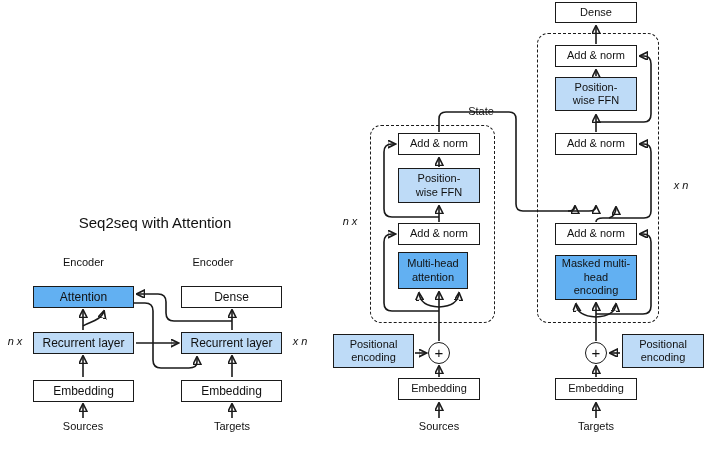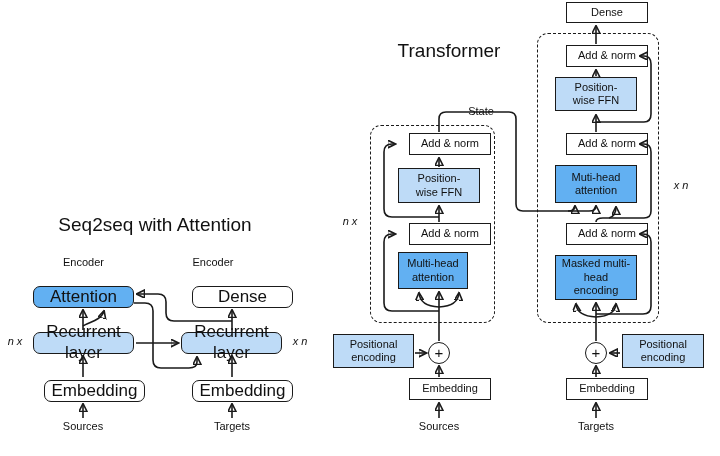--- a/index.html
+++ b/index.html
@@ -1,44 +1,44 @@
 <!DOCTYPE html>
 <html><head>
 <meta charset="utf-8">
 <style>
   html,body{margin:0;padding:0;background:#fff;}
   #canvas{position:relative;width:720px;height:456px;background:#ffffff;overflow:hidden;
           font-family:"Liberation Sans", sans-serif;color:#111;}
   .box{position:absolute;box-sizing:border-box;border:1.6px solid #1a1a1a;
        display:flex;align-items:center;justify-content:center;text-align:center;
        font-size:11px;line-height:1.22;z-index:2;background:#fff;}
-  .box.big{font-size:17px;border-radius:7px;}
+  .box.big{font-size:12px;}
   .blue{background:#62b0f2;}
   .lightblue{background:#bedbf7;}
-  .white{background:#ffffff;margin-left:11px;}
+  .white{background:#ffffff;}
   .narrow{display:inline-block;max-width:58px;}
   .narrow2{display:inline-block;max-width:72px;}
   .region{position:absolute;box-sizing:border-box;border:1.6px dashed #1a1a1a;
           border-radius:11px;z-index:1;background:transparent;}
   .lbl{position:absolute;font-size:11px;text-align:center;z-index:4;}
   .lbl.it{font-style:italic;}
   .title{position:absolute;text-align:center;z-index:4;}
   .circle{position:absolute;box-sizing:border-box;width:22px;height:22px;border-radius:50%;
           border:1.6px solid #1a1a1a;background:#fff;z-index:2;
           display:flex;align-items:center;justify-content:center;
           font-size:15px;line-height:1;padding-bottom:1px;}
   svg.wires{position:absolute;left:0;top:0;z-index:3;pointer-events:none;}
   svg.wires path{fill:none;stroke:#1a1a1a;stroke-width:1.6;}
 </style>
 </head>
 <body>
 
 <div id="canvas">
 
-  <div class="title" style="left:55px;top:214px;width:200px;font-size:19px;">Seq2seq with Attention</div>
+  <div class="title" style="left:55px;top:214px;width:200px;font-size:15px;">Seq2seq with Attention</div>
 
   <div class="lbl" style="left:33px;top:256px;width:101px;">Encoder</div>
   <div class="lbl" style="left:163px;top:256px;width:100px;">Encoder</div>
 
   <div class="lbl it" style="left:1px;top:335px;width:28px;">n x</div>
   <div class="lbl it" style="left:286px;top:335px;width:28px;">x n</div>
 
   <div class="box big blue" style="left:33px;top:286px;width:101px;height:22px;">
       <span>Attention</span>
     </div>
@@ -55,21 +55,20 @@
   <div class="box big lightblue" style="left:181px;top:332px;width:101px;height:22px;">
       <span>Recurrent layer</span>
     </div>
   <div class="box big white" style="left:181px;top:380px;width:101px;height:22px;">
       <span>Embedding</span>
     </div>
 
   <div class="lbl" style="left:43px;top:420px;width:80px;">Sources</div>
   <div class="lbl" style="left:192px;top:420px;width:80px;">Targets</div>
 
-  <div class="title" style="left:393px;top:40px;width:112px;font-size:19px;">Transformer</div>
 
   <div class="lbl" style="left:451px;top:105px;width:60px;">State</div>
   <div class="lbl it" style="left:336px;top:215px;width:28px;">n x</div>
   <div class="lbl it" style="left:667px;top:179px;width:28px;">x n</div>
 
   <div class="region" style="left:370px;top:125px;width:125px;height:198px;"></div>
   <div class="region" style="left:537px;top:33px;width:122px;height:290px;"></div>
 
   <div class="box lightblue" style="left:333px;top:334px;width:81px;height:34px;">
       <span class="narrow2">Positional encoding</span>
@@ -101,23 +100,20 @@
       <span>+</span>
     </div>
   <div class="box white" style="left:555px;top:378px;width:82px;height:22px;">
       <span>Embedding</span>
     </div>
   <div class="box blue" style="left:555px;top:255px;width:82px;height:45px;">
       <span class="narrow2">Masked multi-head encoding</span>
     </div>
   <div class="box white" style="left:555px;top:223px;width:82px;height:22px;">
       <span>Add &amp; norm</span>
-    </div>
-  <div class="box blue" style="left:555px;top:165px;width:82px;height:38px;">
-      <span class="narrow2">Muti-head attention</span>
     </div>
   <div class="box white" style="left:555px;top:133px;width:82px;height:22px;">
       <span>Add &amp; norm</span>
     </div>
   <div class="box lightblue" style="left:555px;top:77px;width:82px;height:34px;">
       <span class="narrow">Position-wise FFN</span>
     </div>
   <div class="box white" style="left:555px;top:45px;width:82px;height:22px;">
       <span>Add &amp; norm</span>
     </div>

